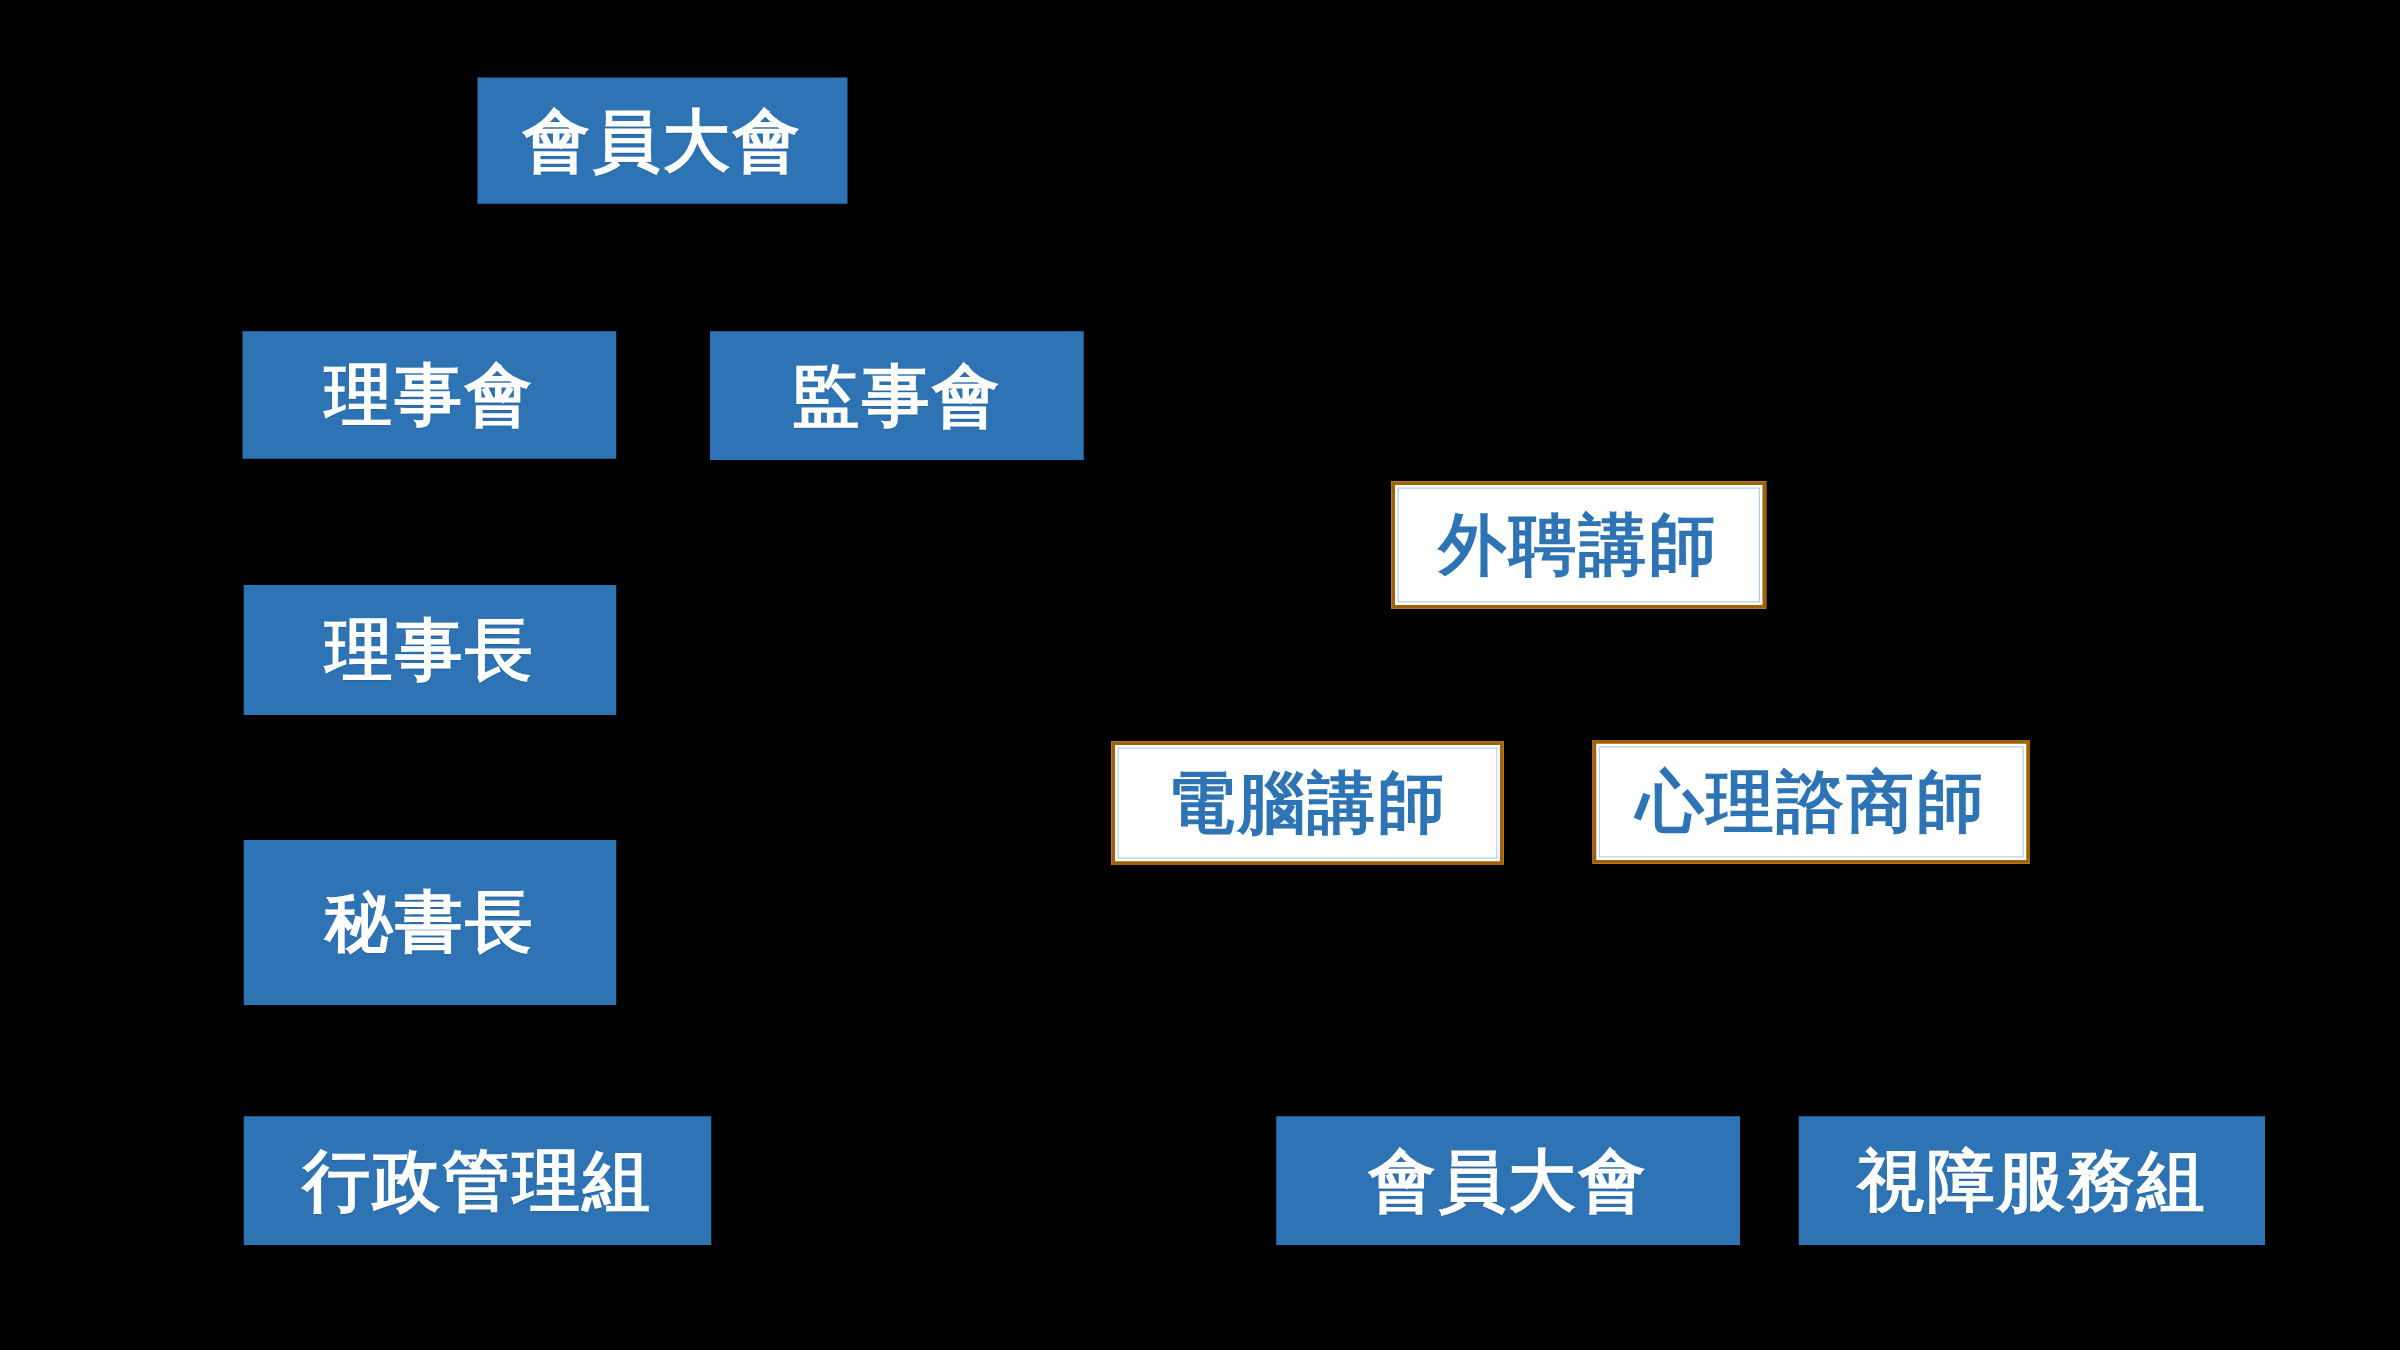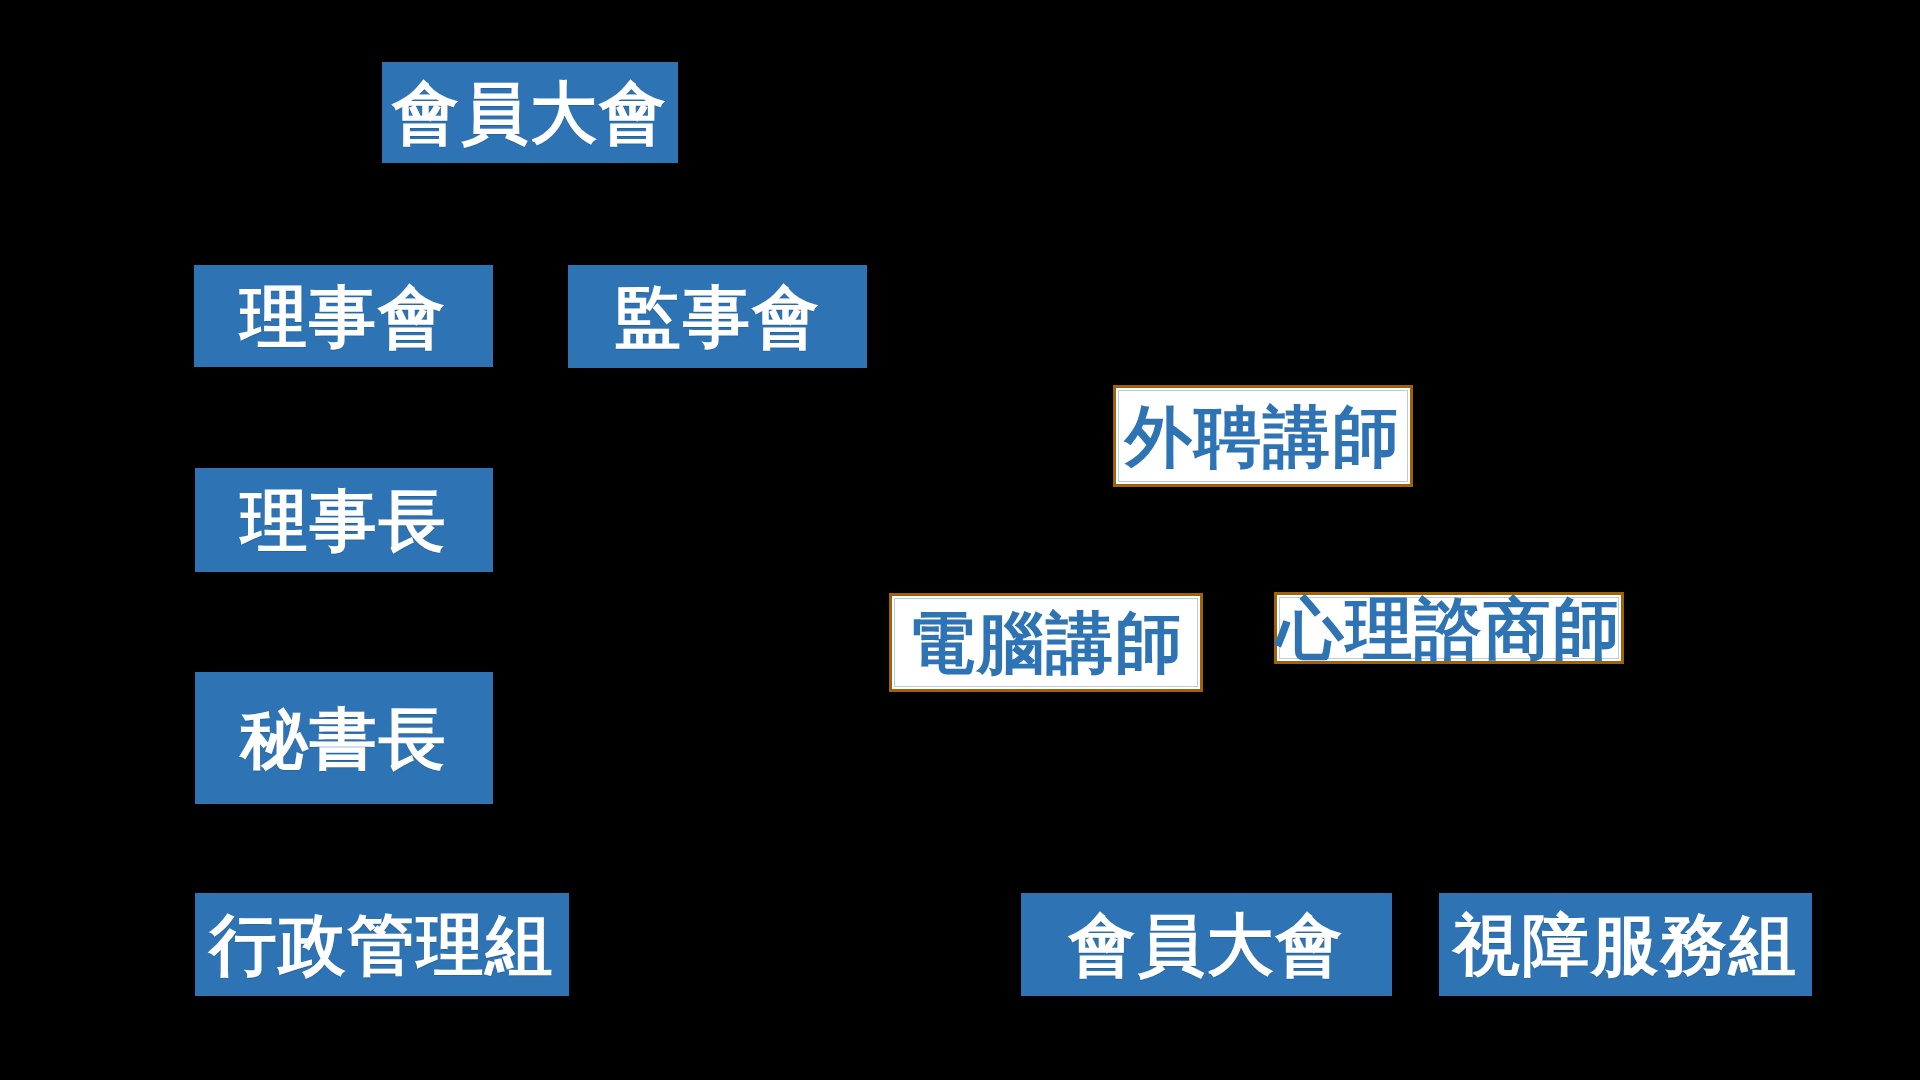--- a/index.html
+++ b/index.html
@@ -15,21 +15,21 @@
     overflow: hidden;
     font-family: "Liberation Sans", "DejaVu Sans", sans-serif;
   }
   .node {
     position: absolute;
     box-sizing: border-box;
     display: flex;
     align-items: center;
     justify-content: center;
     font-weight: bold;
-    font-size: 67px;
+    font-size: 54px;
     letter-spacing: 2px;
     white-space: nowrap;
     line-height: 1;
   }
   .node.solid {
     background: #2E74B5;
     color: #FFFFFF;
     text-shadow: 0 1px 1px rgba(0,0,0,0.15);
   }
   .node.outline {
@@ -49,21 +49,21 @@
   <div class="node solid" style="left:194px;  top:265px; width:299px; height:102px;">理事會</div>
 
   <div class="node solid" style="left:568px;  top:265px; width:299px; height:103px;">監事會</div>
 
   <div class="node outline" style="left:1113px; top:385px; width:300px; height:102px;">外聘講師</div>
 
   <div class="node solid" style="left:195px;  top:468px; width:298px; height:104px;">理事長</div>
 
   <div class="node outline" style="left:889px;  top:593px; width:314px; height:99px;">電腦講師</div>
 
-  <div class="node outline" style="left:1274px; top:592px; width:350px; height:72px;text-align:right;">心理諮商師</div>
+  <div class="node outline" style="left:1274px; top:592px; width:350px; height:99px;text-align:right;">心理諮商師</div>
 
   <div class="node solid" style="left:195px;  top:672px; width:298px; height:132px;">秘書長</div>
 
   <div class="node solid" style="left:195px;  top:893px; width:374px; height:103px;">行政管理組</div>
 
 
   <div class="node solid" style="left:1021px; top:893px; width:371px; height:103px;">會員大會</div>
 
   <div class="node solid" style="left:1439px; top:893px; width:373px; height:103px;">視障服務組</div>
 

